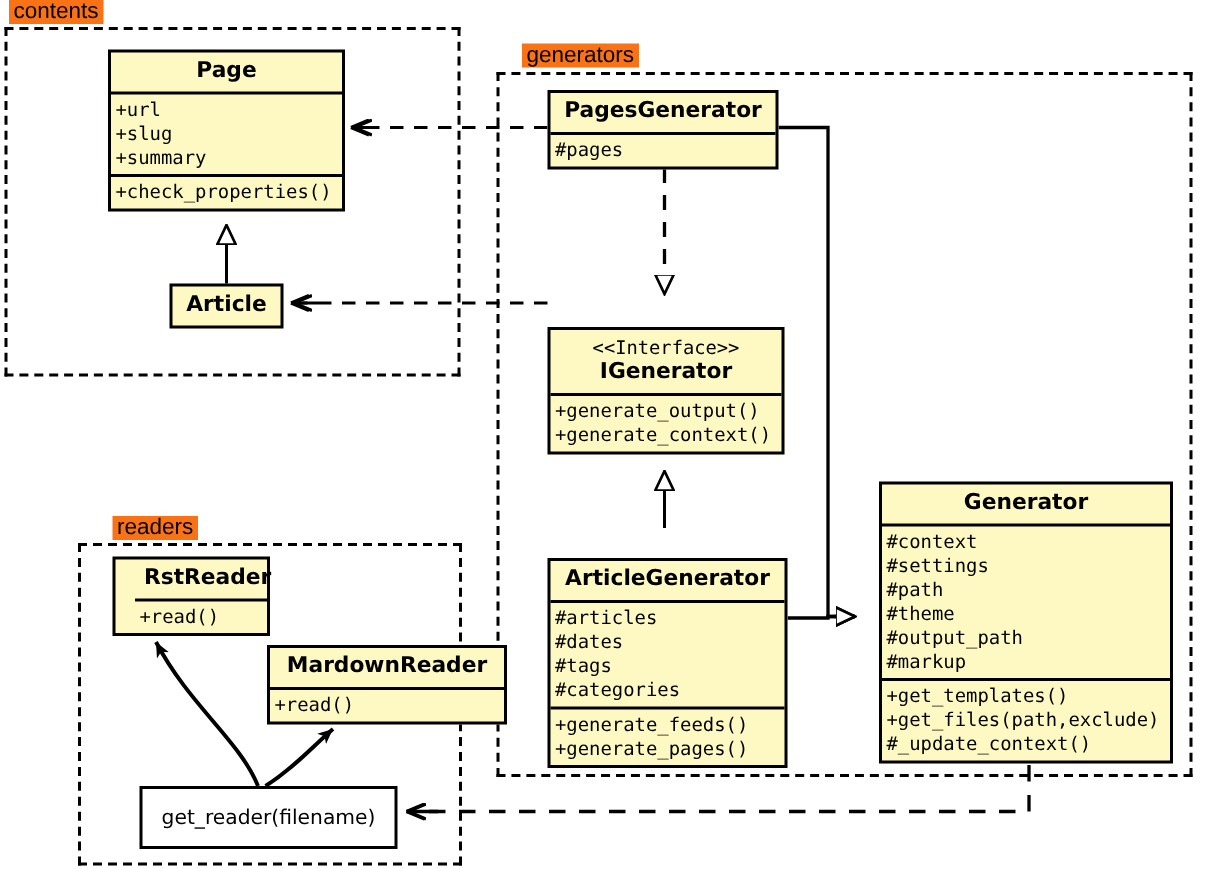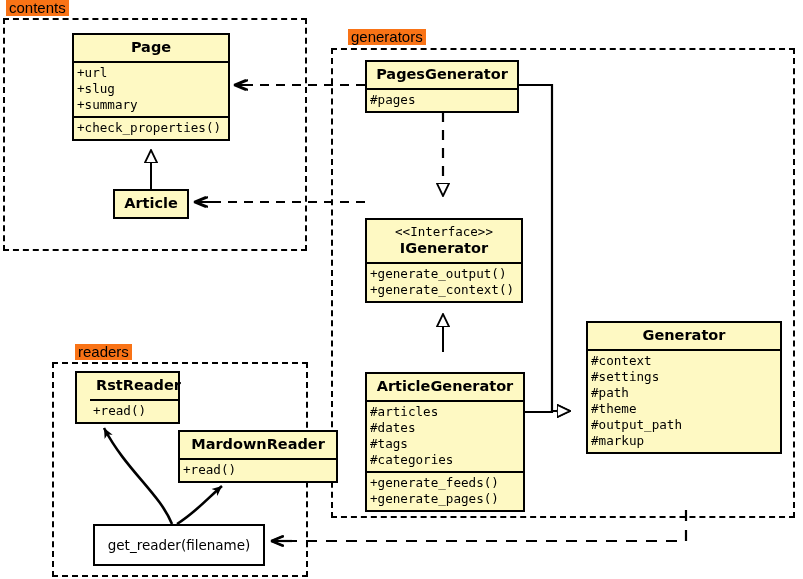--- a/index.html
+++ b/index.html
@@ -196,20 +196,25 @@
   <div class="umlclass" style="left:586px; top:321px; width:196px;">
     <div class="cls-name">Generator</div>
     <div class="cls-compartment">
       <div class="member">#context</div>
       <div class="member">#settings</div>
       <div class="member">#path</div>
       <div class="member">#theme</div>
       <div class="member">#output_path</div>
       <div class="member">#markup</div>
     </div>
+    <div class="cls-compartment">
+      <div class="member">+get_templates()</div>
+      <div class="member">+get_files(path,exclude)</div>
+      <div class="member">#_update_context()</div>
+    </div>
   </div>
 
   <div class="umlclass" style="left:75px; top:371px; width:105px;padding-left:13px;">
     <div class="cls-name">RstReader</div>
     <div class="cls-compartment">
       <div class="member">+read()</div>
     </div>
   </div>
 
   <div class="umlclass" style="left:135px; top:430px; width:160px;margin-left:43px;">

